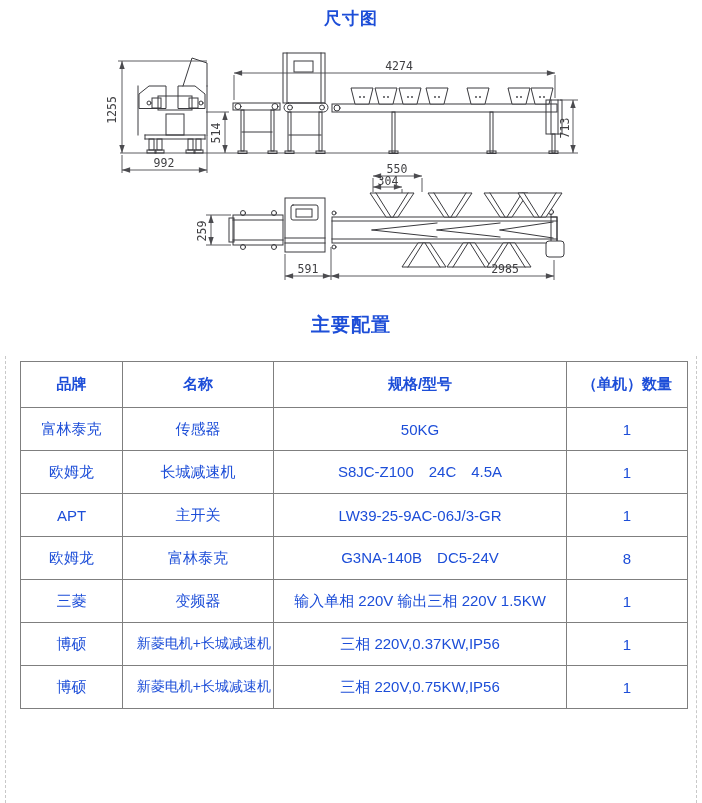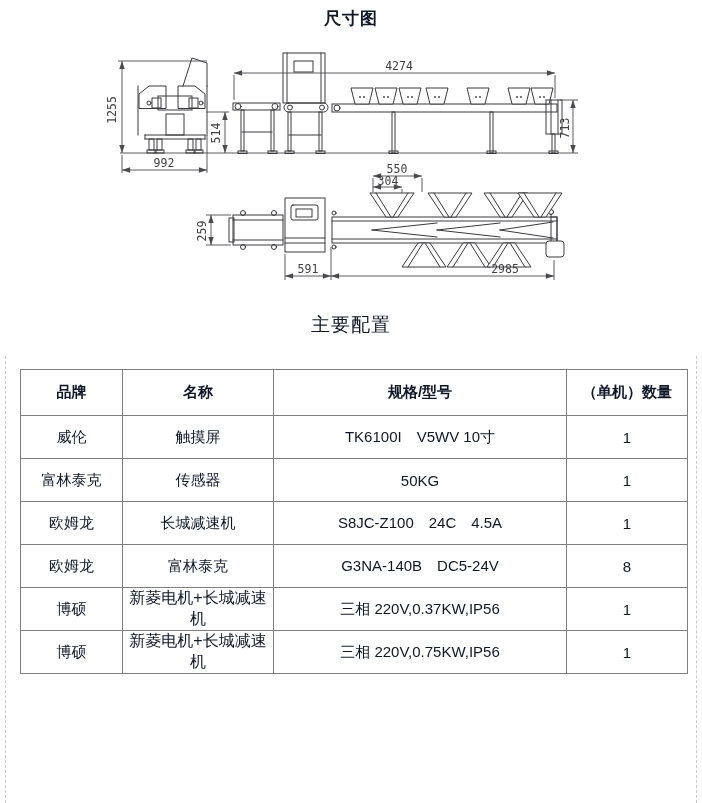--- a/index.html
+++ b/index.html
@@ -1,36 +1,36 @@
 <!DOCTYPE html>
 <html><head>
 <meta charset="utf-8">
 <style>
   html,body{margin:0;padding:0;background:#fff;}
   .page{position:relative;width:702px;height:803px;background:#fff;overflow:hidden;
-        font-family:"Liberation Sans","DejaVu Sans",sans-serif;color:#0f172a;}
+        font-family:"Liberation Sans","DejaVu Sans",sans-serif;color:#1d4ed8;}
   #doc-title{position:absolute;top:7px;left:0;width:100%;text-align:center;
              font-size:17px;font-weight:bold;letter-spacing:1px;}
   #config-title{position:absolute;top:312px;left:0;width:100%;text-align:center;
-                font-size:19px;font-weight:400;letter-spacing:1px;}
+                font-size:19px;font-weight:700;letter-spacing:1px;}
   #drawing{position:absolute;top:40px;left:0;}
   
   .m   {stroke:#3a3a3e;stroke-width:1;fill:none;stroke-linecap:square;}
   .mf  {stroke:#3a3a3e;stroke-width:1;fill:#fff;}
   .dot {fill:#3a3a3e;stroke:none;}
   .dim {stroke:#4b4b4f;stroke-width:0.9;fill:none;}
   .dt  {font:11.5px "DejaVu Sans Mono",monospace;fill:#3f3f42;text-anchor:middle;}
   
   #config-table{position:absolute;top:361px;left:20px;width:667px;
-                border-collapse:collapse;table-layout:fixed;margin-top:8px;}
+                border-collapse:collapse;table-layout:fixed;}
   #config-table th,#config-table td{border:1px solid #7f7f7f;text-align:center;
                 vertical-align:middle;padding:0 2px;overflow:hidden;}
   #config-table th{height:45px;font-size:15px;font-weight:bold;}
   #config-table td{height:42px;font-size:15px;}
-  #config-table td.small{font-size:16px;}
+  #config-table td.small{font-size:14px;text-align:right;}
   
   .vdash{position:absolute;top:356px;height:447px;width:0;
          border-left:1px dashed #c8c8c8;}
 </style>
 </head>
 <body>
 
 <div class="page">
 
   <div id="doc-title">尺寸图</div>
@@ -235,44 +235,50 @@
     <thead>
       <tr>
         <th>品牌</th>
         <th>名称</th>
         <th>规格/型号</th>
         <th>（单机）数量</th>
       </tr>
     </thead>
     <tbody>
       <tr>
-        <td>威伦</td>
-        <td>触摸屏</td>
-        <td>TK6100I　V5WV 10寸</td>
-        <td>1</td>
-      </tr>
-      <tr>
         <td>富林泰克</td>
         <td>传感器</td>
         <td>50KG</td>
         <td>1</td>
       </tr>
       <tr>
         <td>欧姆龙</td>
         <td>长城减速机</td>
         <td>S8JC-Z100　24C　4.5A</td>
+        <td>1</td>
+      </tr>
+      <tr>
+        <td>APT</td>
+        <td>主开关</td>
+        <td>LW39-25-9AC-06J/3-GR</td>
         <td>1</td>
       </tr>
       <tr>
         <td>欧姆龙</td>
         <td>富林泰克</td>
         <td>G3NA-140B　DC5-24V</td>
         <td>8</td>
       </tr>
       <tr>
+        <td>三菱</td>
+        <td>变频器</td>
+        <td>输入单相 220V 输出三相 220V 1.5KW</td>
+        <td>1</td>
+      </tr>
+      <tr>
         <td>博硕</td>
         <td class="small">新菱电机+长城减速机</td>
         <td>三相 220V,0.37KW,IP56</td>
         <td>1</td>
       </tr>
       <tr>
         <td>博硕</td>
         <td class="small">新菱电机+长城减速机</td>
         <td>三相 220V,0.75KW,IP56</td>
         <td>1</td>

